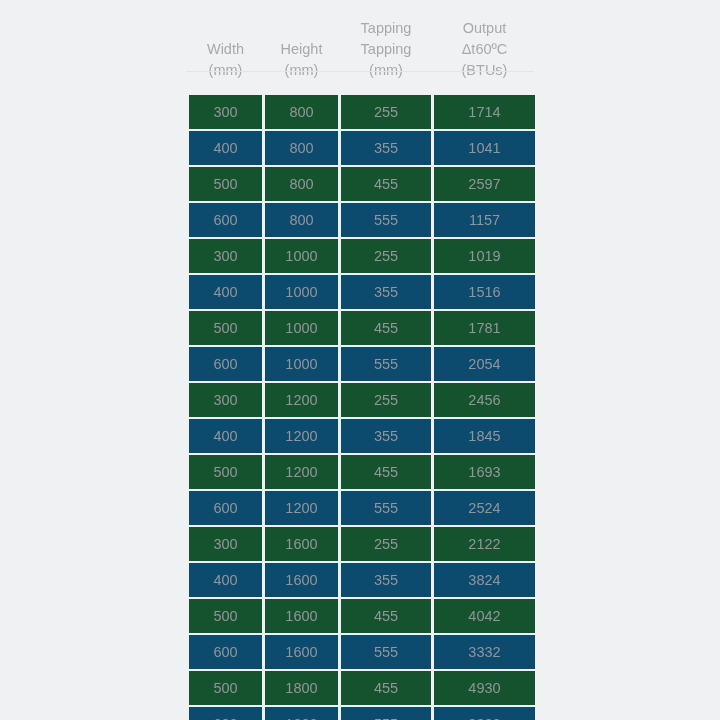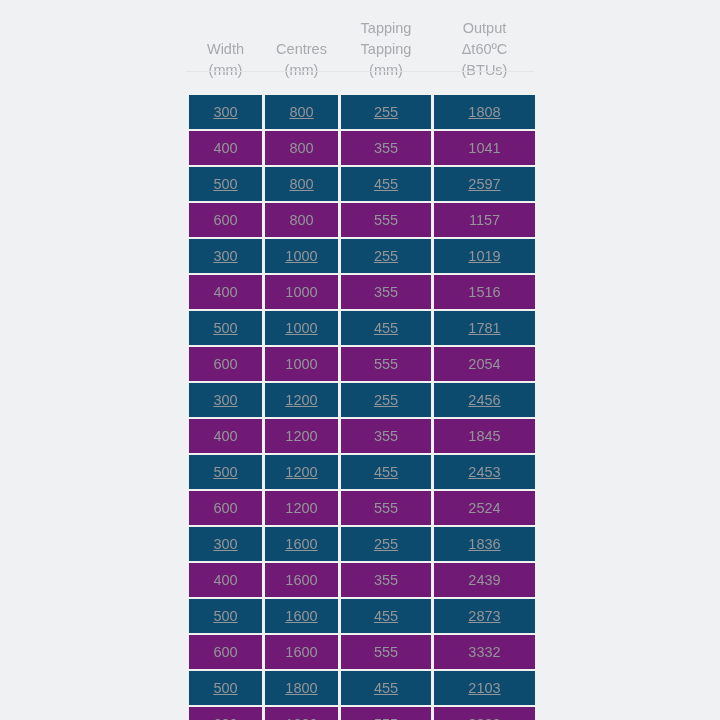--- a/index.html
+++ b/index.html
@@ -50,25 +50,24 @@
     padding: 0;
     font-size: 14.5px;
     font-weight: 400;
     color: #939598;
     text-align: center;
     vertical-align: middle;
     border: 0;
   }
 
   table.spec-table tbody tr.row-light td {
+    background: #14532d;
+  }
+  table.spec-table tbody tr.row-dark td {
     background: #0c4a6e;
-    text-decoration: underline;
-  }
-  table.spec-table tbody tr.row-dark td {
-    background: #701a75;
   }
 
   col.c-width   { width: 73px; }
   col.c-height  { width: 73px; }
   col.c-tapping { width: 90px; }
   col.c-output  { width: 101px; }
 
   .hdr-rule {
     position: absolute;
     left: 0;
@@ -92,41 +91,41 @@
       <col class="c-tapping">
       <col class="c-output">
     </colgroup>
     <thead>
       <tr>
         <th>
           <span class="hdr-line">Width</span>
           <span class="hdr-line">(mm)</span>
         </th>
         <th>
-          <span class="hdr-line">Centres</span>
+          <span class="hdr-line">Height</span>
           <span class="hdr-line">(mm)</span>
         </th>
         <th>
           <span class="hdr-line">Tapping</span>
           <span class="hdr-line">Tapping</span>
           <span class="hdr-line">(mm)</span>
         </th>
         <th>
           <span class="hdr-line">Output</span>
           <span class="hdr-line">Δt60ºC</span>
           <span class="hdr-line">(BTUs)</span>
         </th>
       </tr>
     </thead>
     <tbody id="spec-table-body">
         <tr class="row-light">
           <td>300</td>
           <td>800</td>
           <td>255</td>
-          <td>1808</td>
+          <td>1714</td>
         </tr>
         <tr class="row-dark">
           <td>400</td>
           <td>800</td>
           <td>355</td>
           <td>1041</td>
         </tr>
         <tr class="row-light">
           <td>500</td>
           <td>800</td>
@@ -172,57 +171,57 @@
         <tr class="row-dark">
           <td>400</td>
           <td>1200</td>
           <td>355</td>
           <td>1845</td>
         </tr>
         <tr class="row-light">
           <td>500</td>
           <td>1200</td>
           <td>455</td>
-          <td>2453</td>
+          <td>1693</td>
         </tr>
         <tr class="row-dark">
           <td>600</td>
           <td>1200</td>
           <td>555</td>
           <td>2524</td>
         </tr>
         <tr class="row-light">
           <td>300</td>
           <td>1600</td>
           <td>255</td>
-          <td>1836</td>
-        </tr>
-        <tr class="row-dark">
-          <td>400</td>
-          <td>1600</td>
-          <td>355</td>
-          <td>2439</td>
-        </tr>
-        <tr class="row-light">
-          <td>500</td>
-          <td>1600</td>
-          <td>455</td>
-          <td>2873</td>
+          <td>2122</td>
+        </tr>
+        <tr class="row-dark">
+          <td>400</td>
+          <td>1600</td>
+          <td>355</td>
+          <td>3824</td>
+        </tr>
+        <tr class="row-light">
+          <td>500</td>
+          <td>1600</td>
+          <td>455</td>
+          <td>4042</td>
         </tr>
         <tr class="row-dark">
           <td>600</td>
           <td>1600</td>
           <td>555</td>
           <td>3332</td>
         </tr>
         <tr class="row-light">
           <td>500</td>
           <td>1800</td>
           <td>455</td>
-          <td>2103</td>
+          <td>4930</td>
         </tr>
         <tr class="row-dark">
           <td>600</td>
           <td>1800</td>
           <td>555</td>
           <td>3830</td>
         </tr>
       </tbody>
   </table>
 </div>

